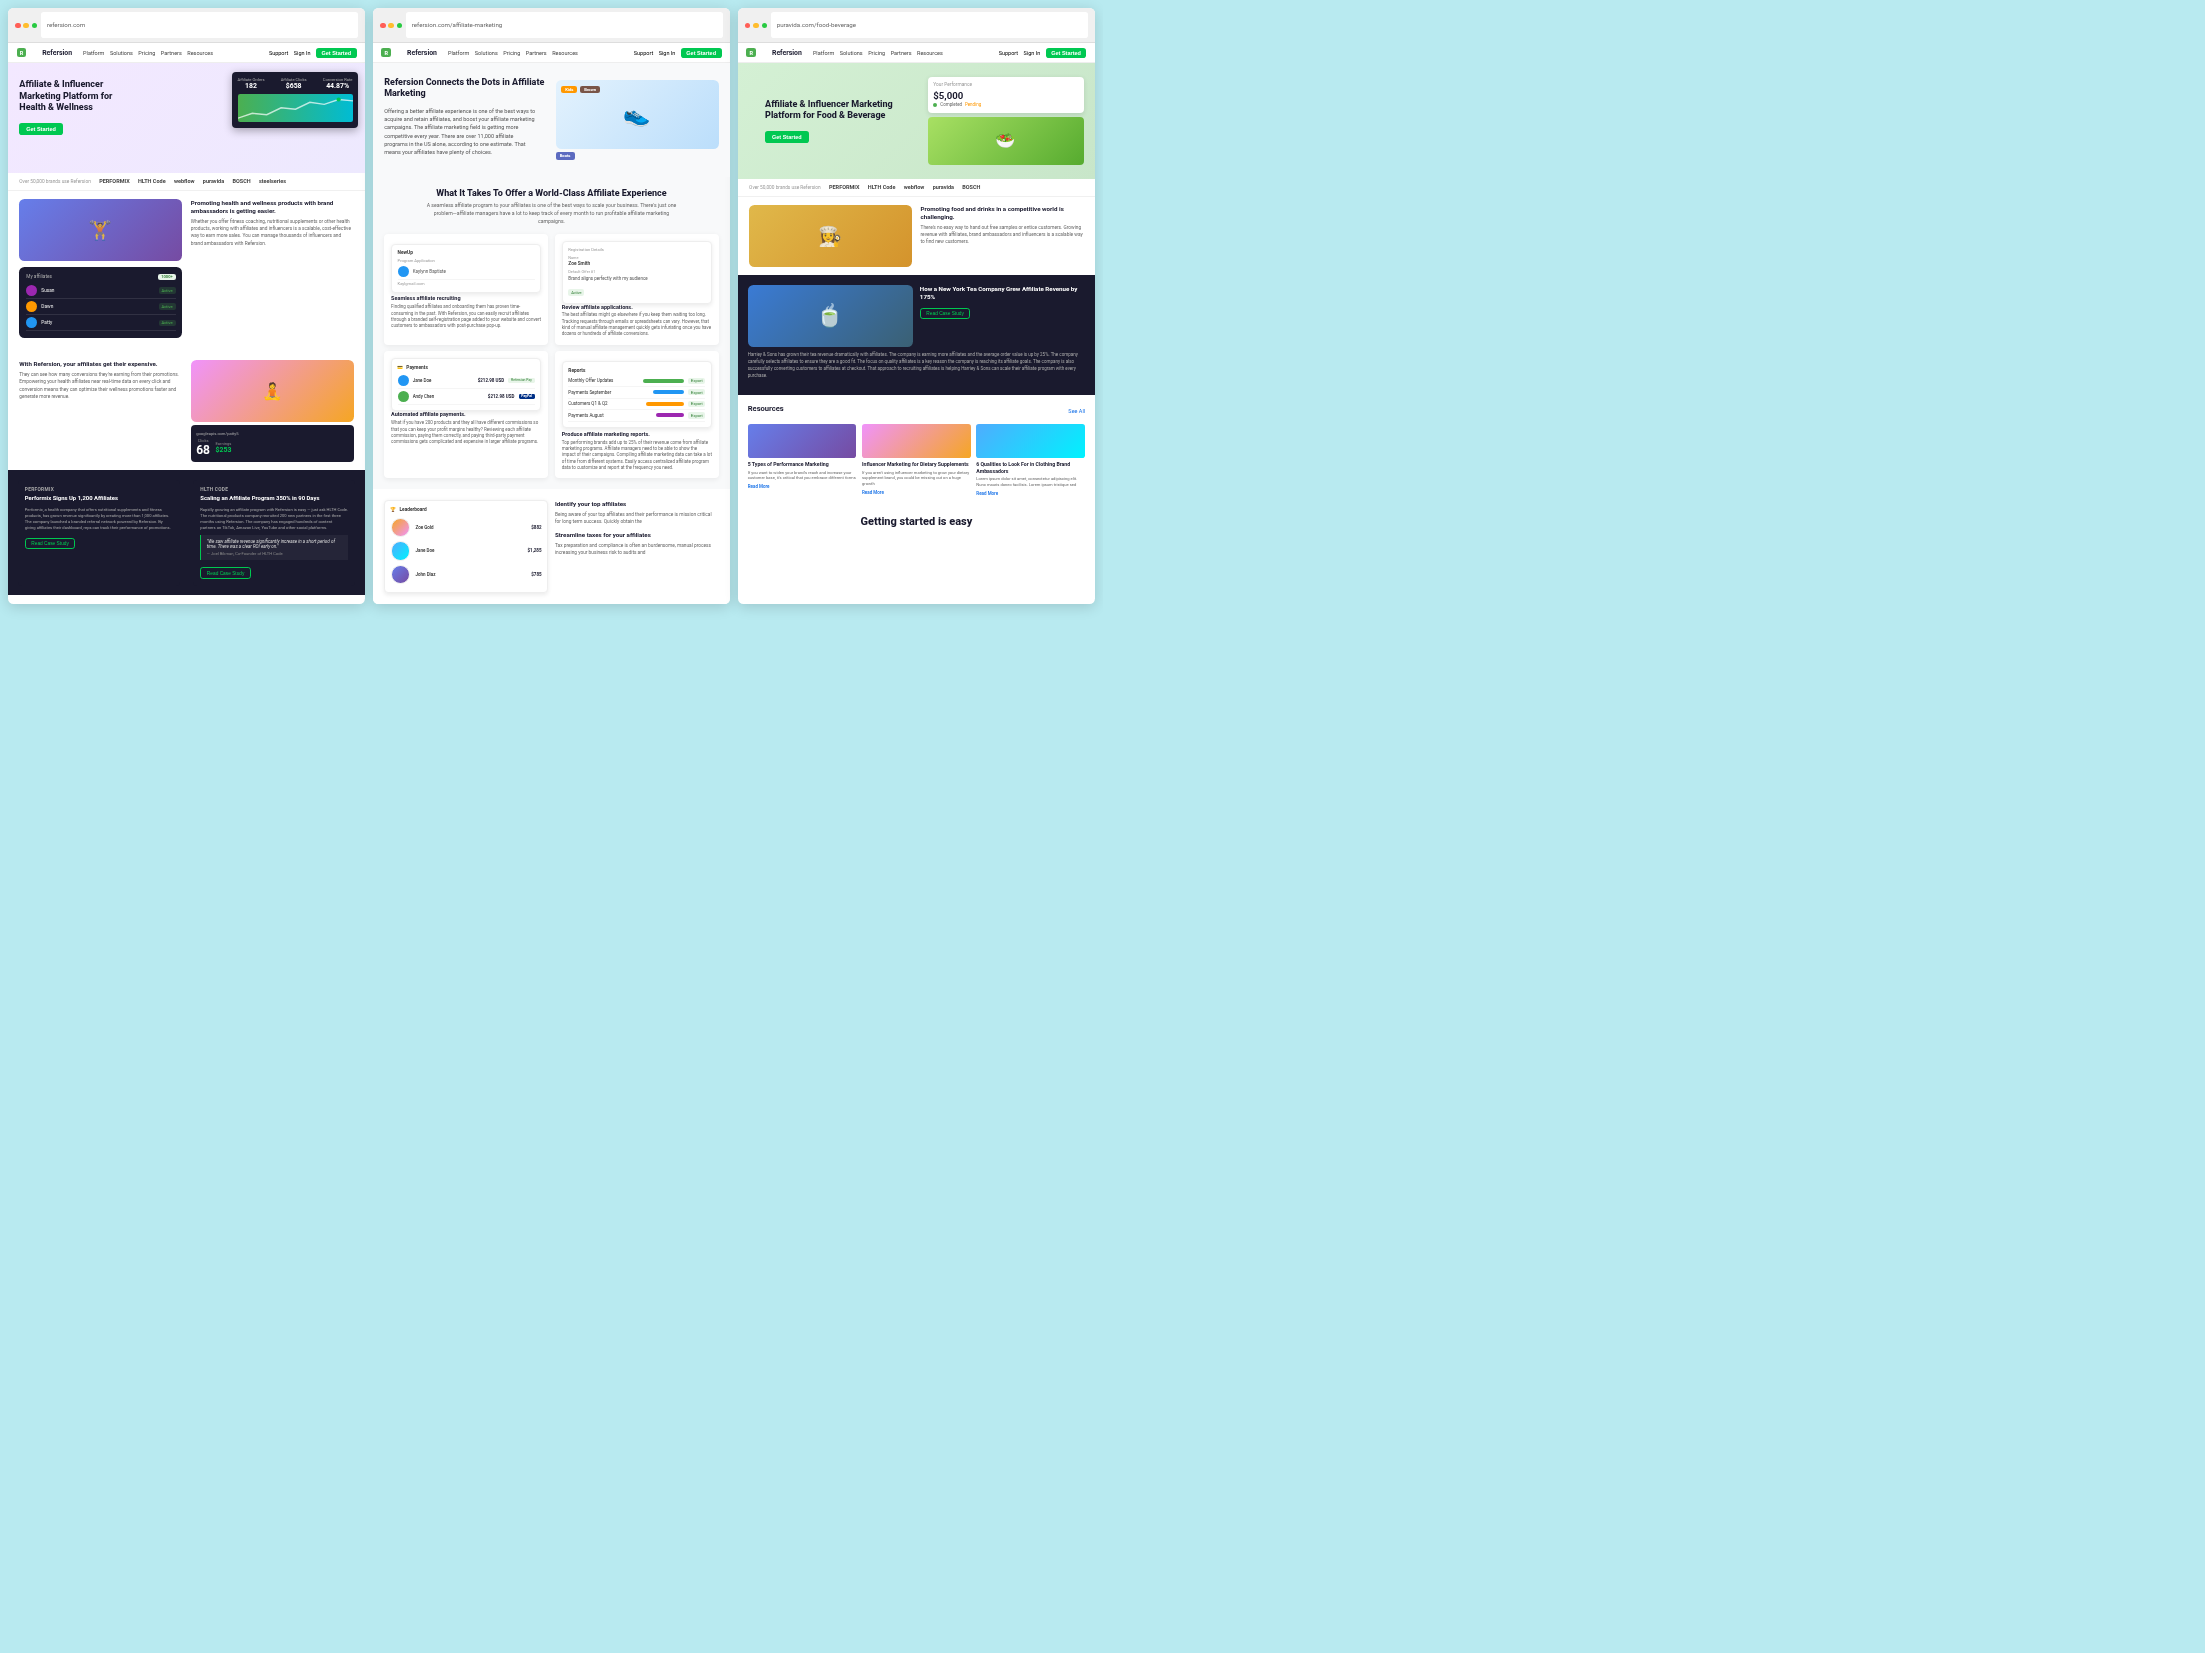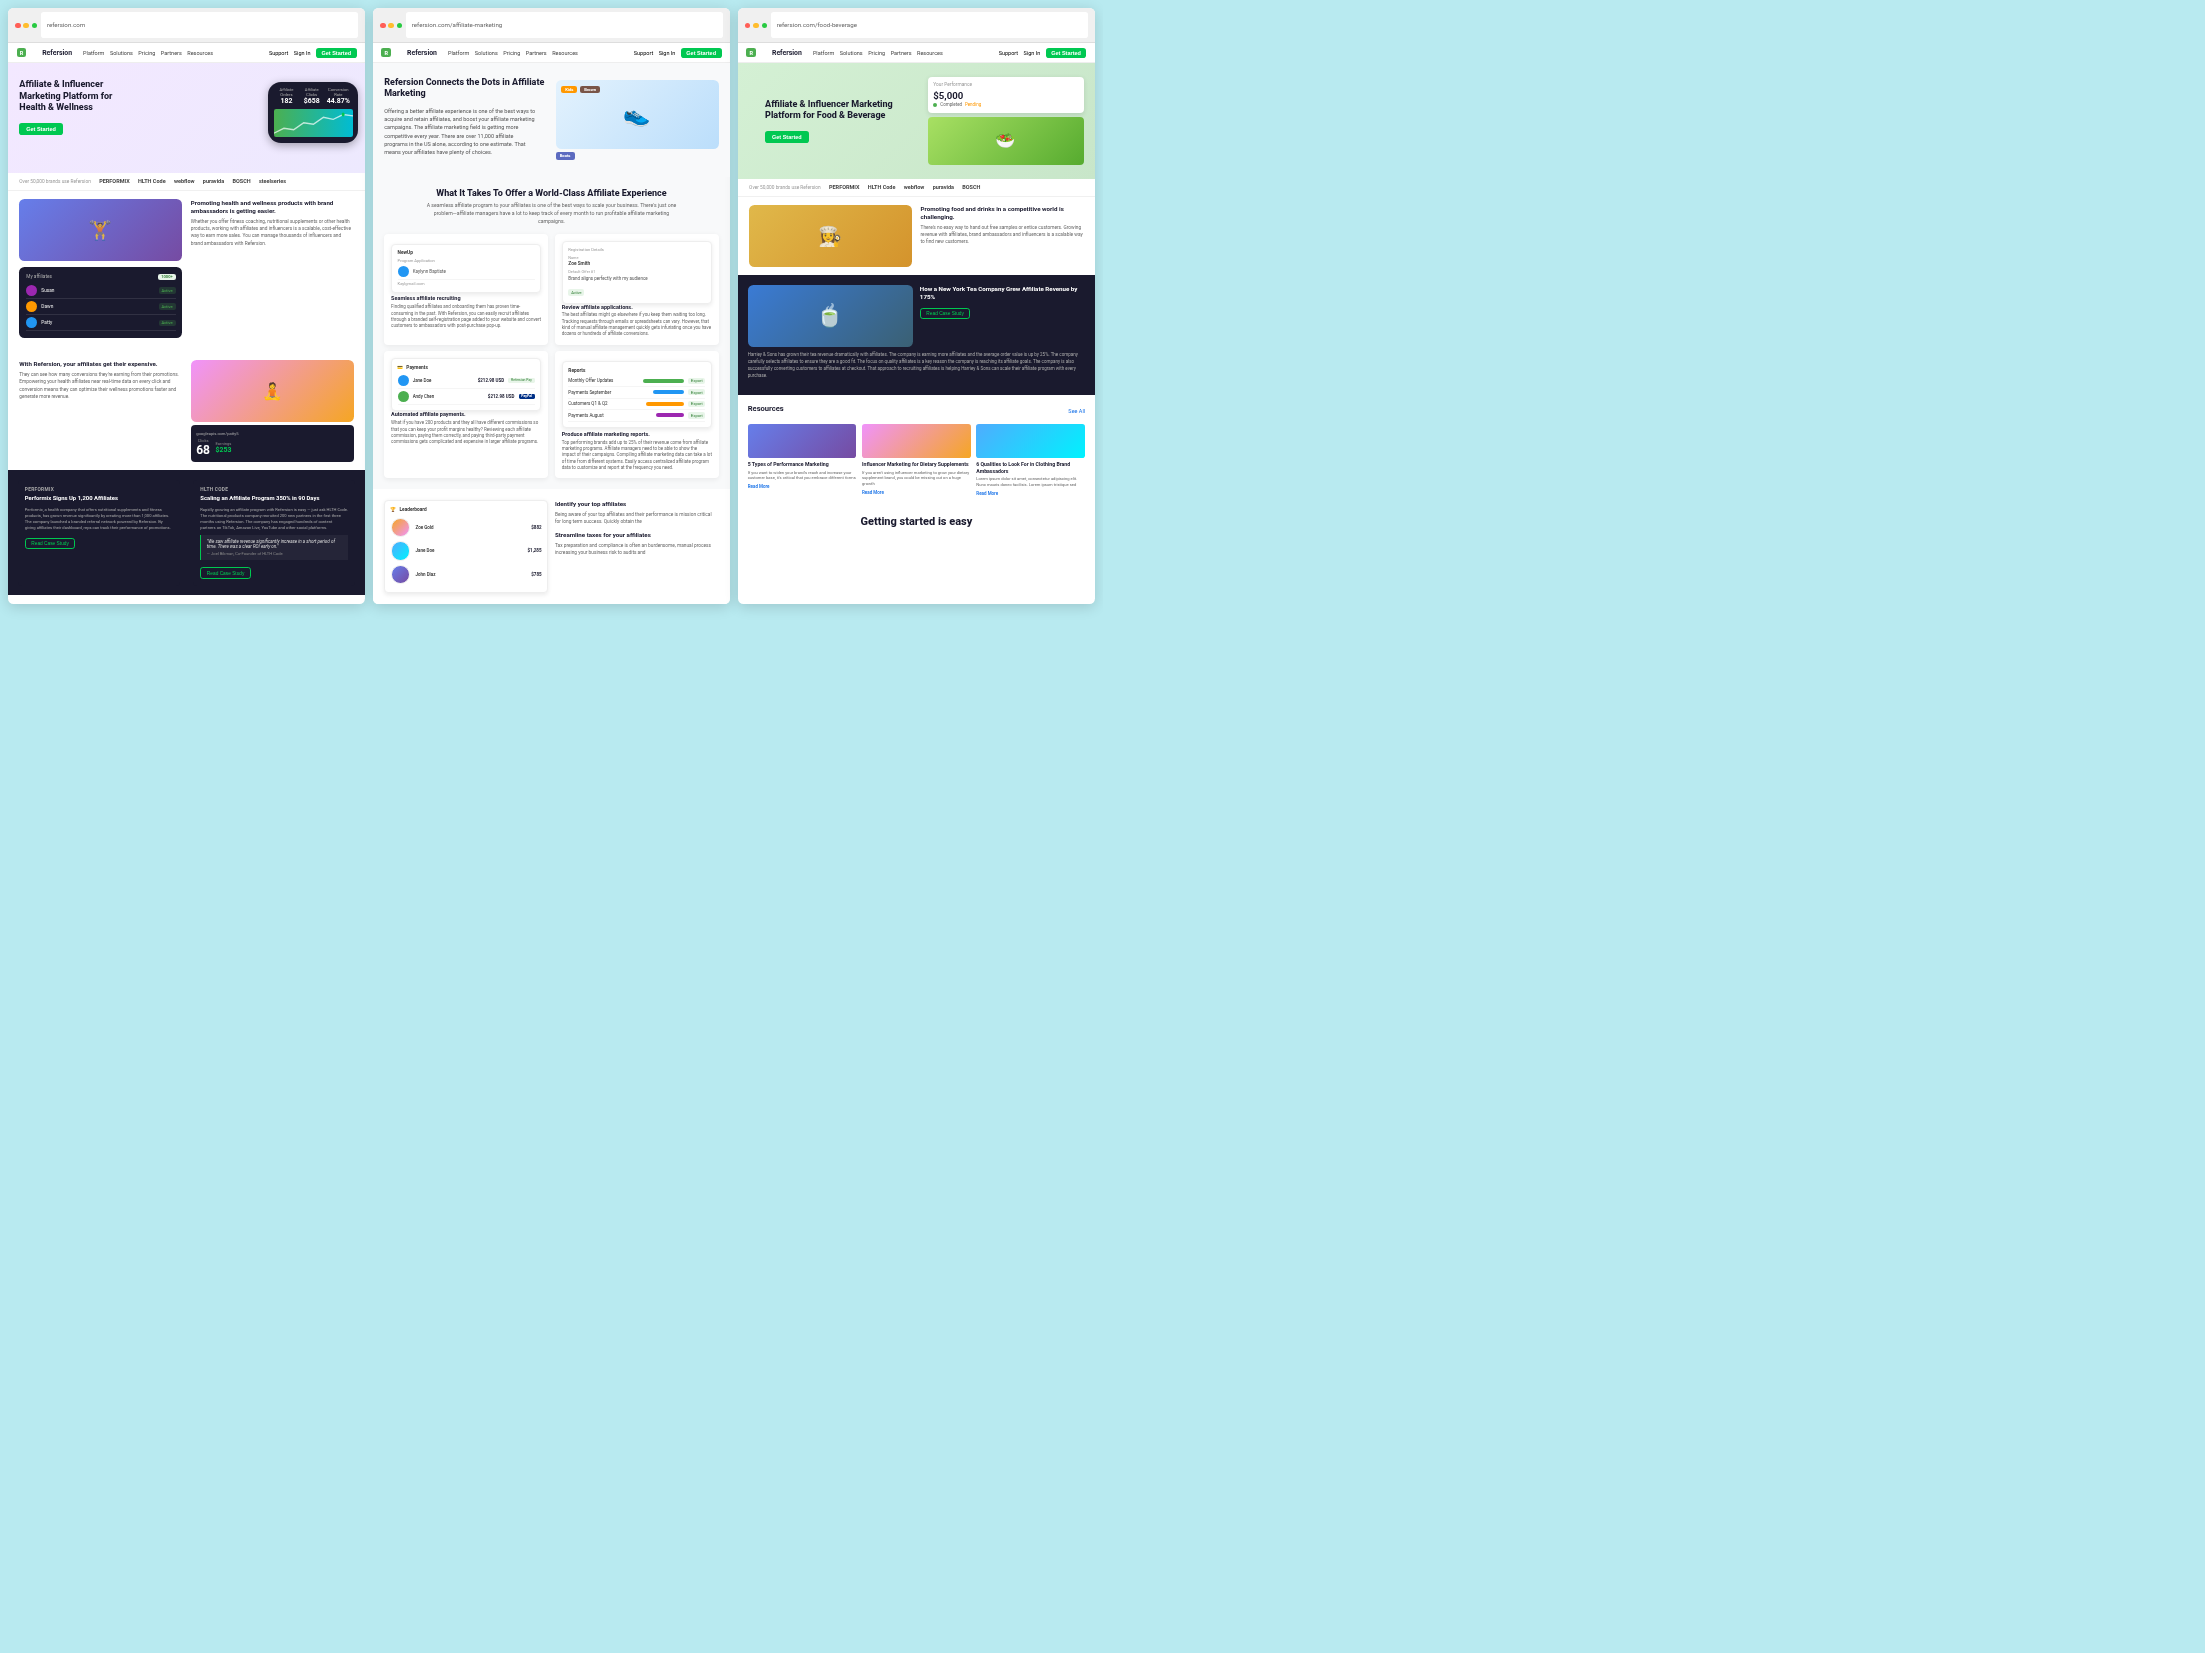--- a/index.html
+++ b/index.html
@@ -173,25 +173,25 @@
       font-size: 5.5px;
       cursor: pointer;
       font-weight: 600;
       display: inline-block;
     }
 
     
     .dashboard-mock {
       position: absolute;
       right: 6.9px;
-      top: 19px;
+      top: 9px;
       background: #1a1a2e;
-      border-radius: 13px;
+      border-radius: 4px;
       padding: 5.5px;
-      width: 90px;
+      width: 126px;
       box-shadow: 0 2.8px 8.3px rgba(0,0,0,0.3);
     }
 
     .dash-header {
       display: flex;
       justify-content: space-between;
       margin-bottom: 4.1px;
     }
 
     .dash-stat {
@@ -1180,21 +1180,21 @@
 
   </div>
 
   <div class="browser-window">
     <div class="browser-bar">
       <div class="browser-dots">
         <div class="dot dot-red"></div>
         <div class="dot dot-yellow"></div>
         <div class="dot dot-green"></div>
       </div>
-      <div class="browser-url">refersion.com/food-beverage</div>
+      <div class="browser-url">puravida.com/food-beverage</div>
     </div>
 
     <div class="nav">
       <div class="logo">
         <div class="logo-icon">R</div>
         <span>Refersion</span>
       </div>
       <div class="nav-links">
         <span>Platform</span>
         <span>Solutions</span>

